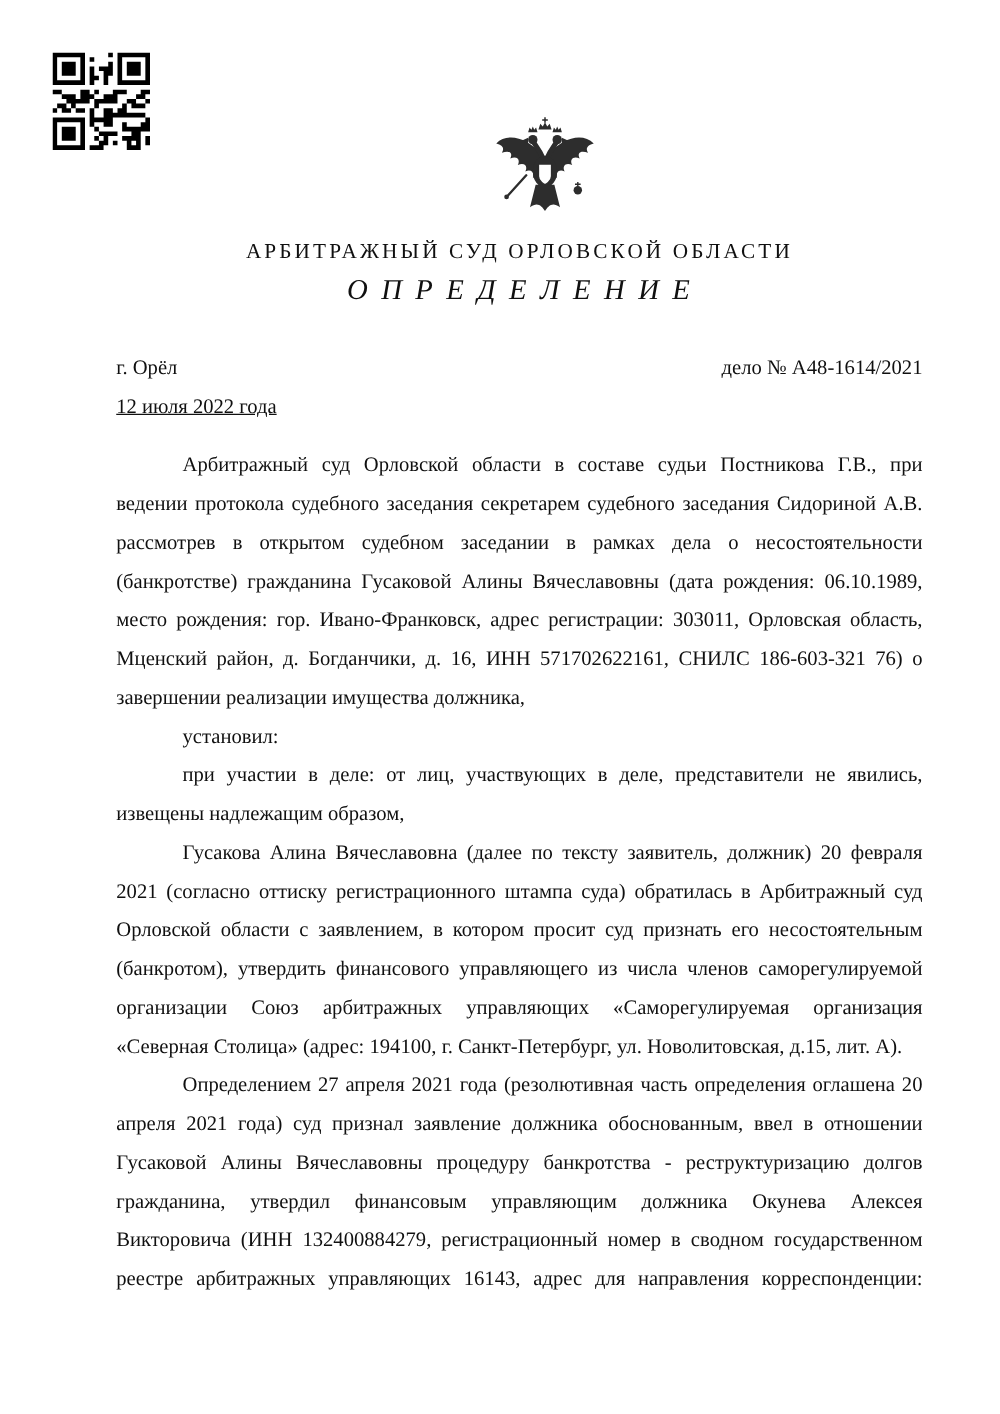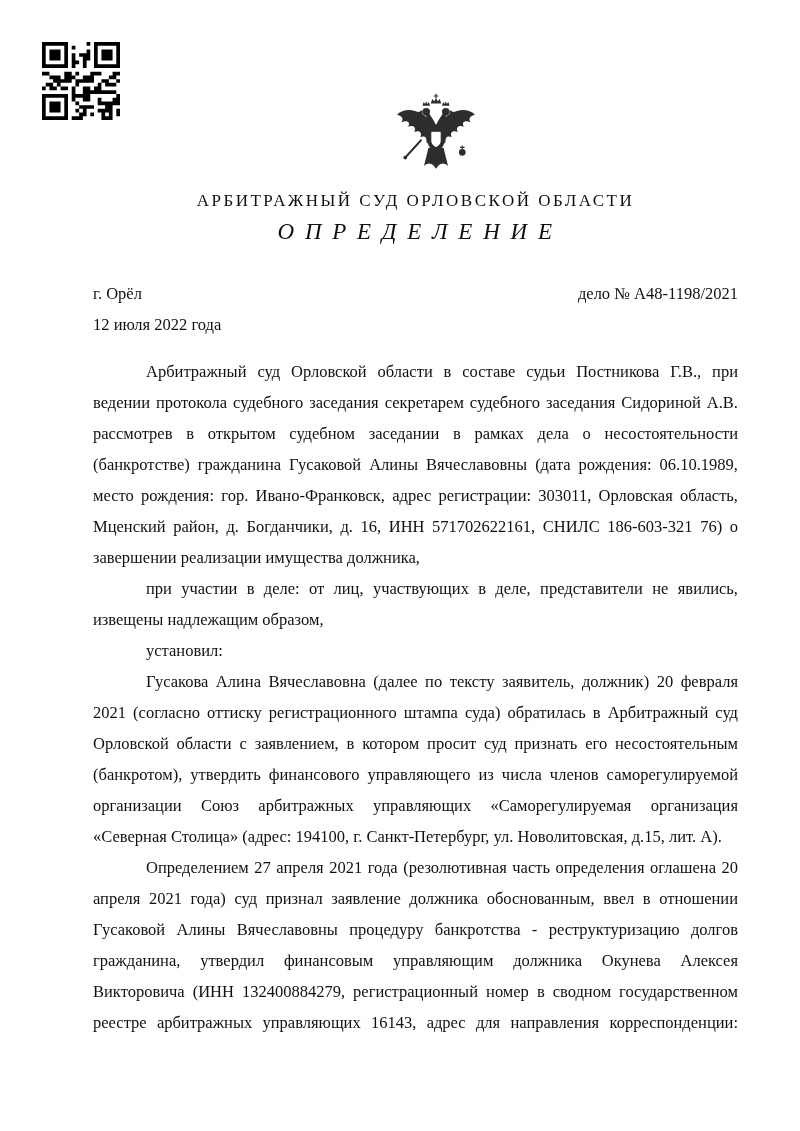--- a/index.html
+++ b/index.html
@@ -52,20 +52,21 @@
     margin-top: 35px;
     display: flex;
     justify-content: space-between;
     align-items: flex-end;
     font-size: 16.5px;
     line-height: 31px;
   }
   .date-line {
     font-size: 16.5px;
     line-height: 31px;
+    text-decoration: underline;
   }
 
   .body-text { margin-top: 16px; }
   .para {
     margin: 0;
     font-size: 16.5px;
     line-height: 31px;
     text-align: justify;
     text-indent: 53px;
   }
@@ -103,26 +104,26 @@
       <path d="M95 69 v5 M92 71.5 h6" stroke="#2d2d2d" stroke-width="1.5" fill="none"></path>
     </g>
   </svg>
 
   <div class="content">
     <div class="court-name">АРБИТРАЖНЫЙ СУД ОРЛОВСКОЙ ОБЛАСТИ</div>
     <div class="doc-title">О П Р Е Д Е Л Е Н И Е</div>
 
     <div class="meta-row">
       <span>г. Орёл</span>
-      <span>дело № А48-1198/2021</span>
+      <span>дело № А48-1614/2021</span>
     </div>
     <div class="date-line">12 июля 2022 года</div>
 
     <div class="body-text">
       <p class="para">Арбитражный суд Орловской области в составе судьи Постникова Г.В., при ведении протокола судебного заседания секретарем судебного заседания Сидориной А.В. рассмотрев в открытом судебном заседании в рамках дела о несостоятельности (банкротстве) гражданина Гусаковой Алины Вячеславовны (дата рождения: 06.10.1989, место рождения: гор. Ивано-Франковск, адрес регистрации: 303011, Орловская область, Мценский район, д. Богданчики, д. 16, ИНН 571702622161, СНИЛС 186-603-321 76) о завершении реализации имущества должника,</p>
+      <p class="para">установил:</p>
       <p class="para">при участии в деле: от лиц, участвующих в деле, представители не явились, извещены надлежащим образом,</p>
-      <p class="para">установил:</p>
       <p class="para">Гусакова Алина Вячеславовна (далее по тексту заявитель, должник) 20 февраля 2021 (согласно оттиску регистрационного штампа суда) обратилась в Арбитражный суд Орловской области с заявлением, в котором просит суд признать его несостоятельным (банкротом), утвердить финансового управляющего из числа членов саморегулируемой организации Союз арбитражных управляющих «Саморегулируемая организация «Северная Столица» (адрес: 194100, г. Санкт-Петербург, ул. Новолитовская, д.15, лит. А).</p>
       <p class="para cutoff">Определением 27 апреля 2021 года (резолютивная часть определения оглашена 20 апреля 2021 года) суд признал заявление должника обоснованным, ввел в отношении Гусаковой Алины Вячеславовны процедуру банкротства - реструктуризацию долгов гражданина, утвердил финансовым управляющим должника Окунева Алексея Викторовича (ИНН 132400884279, регистрационный номер в сводном государственном реестре арбитражных управляющих 16143, адрес для направления корреспонденции:</p>
     </div>
   </div>
 
 </div>
 
 </body></html>

